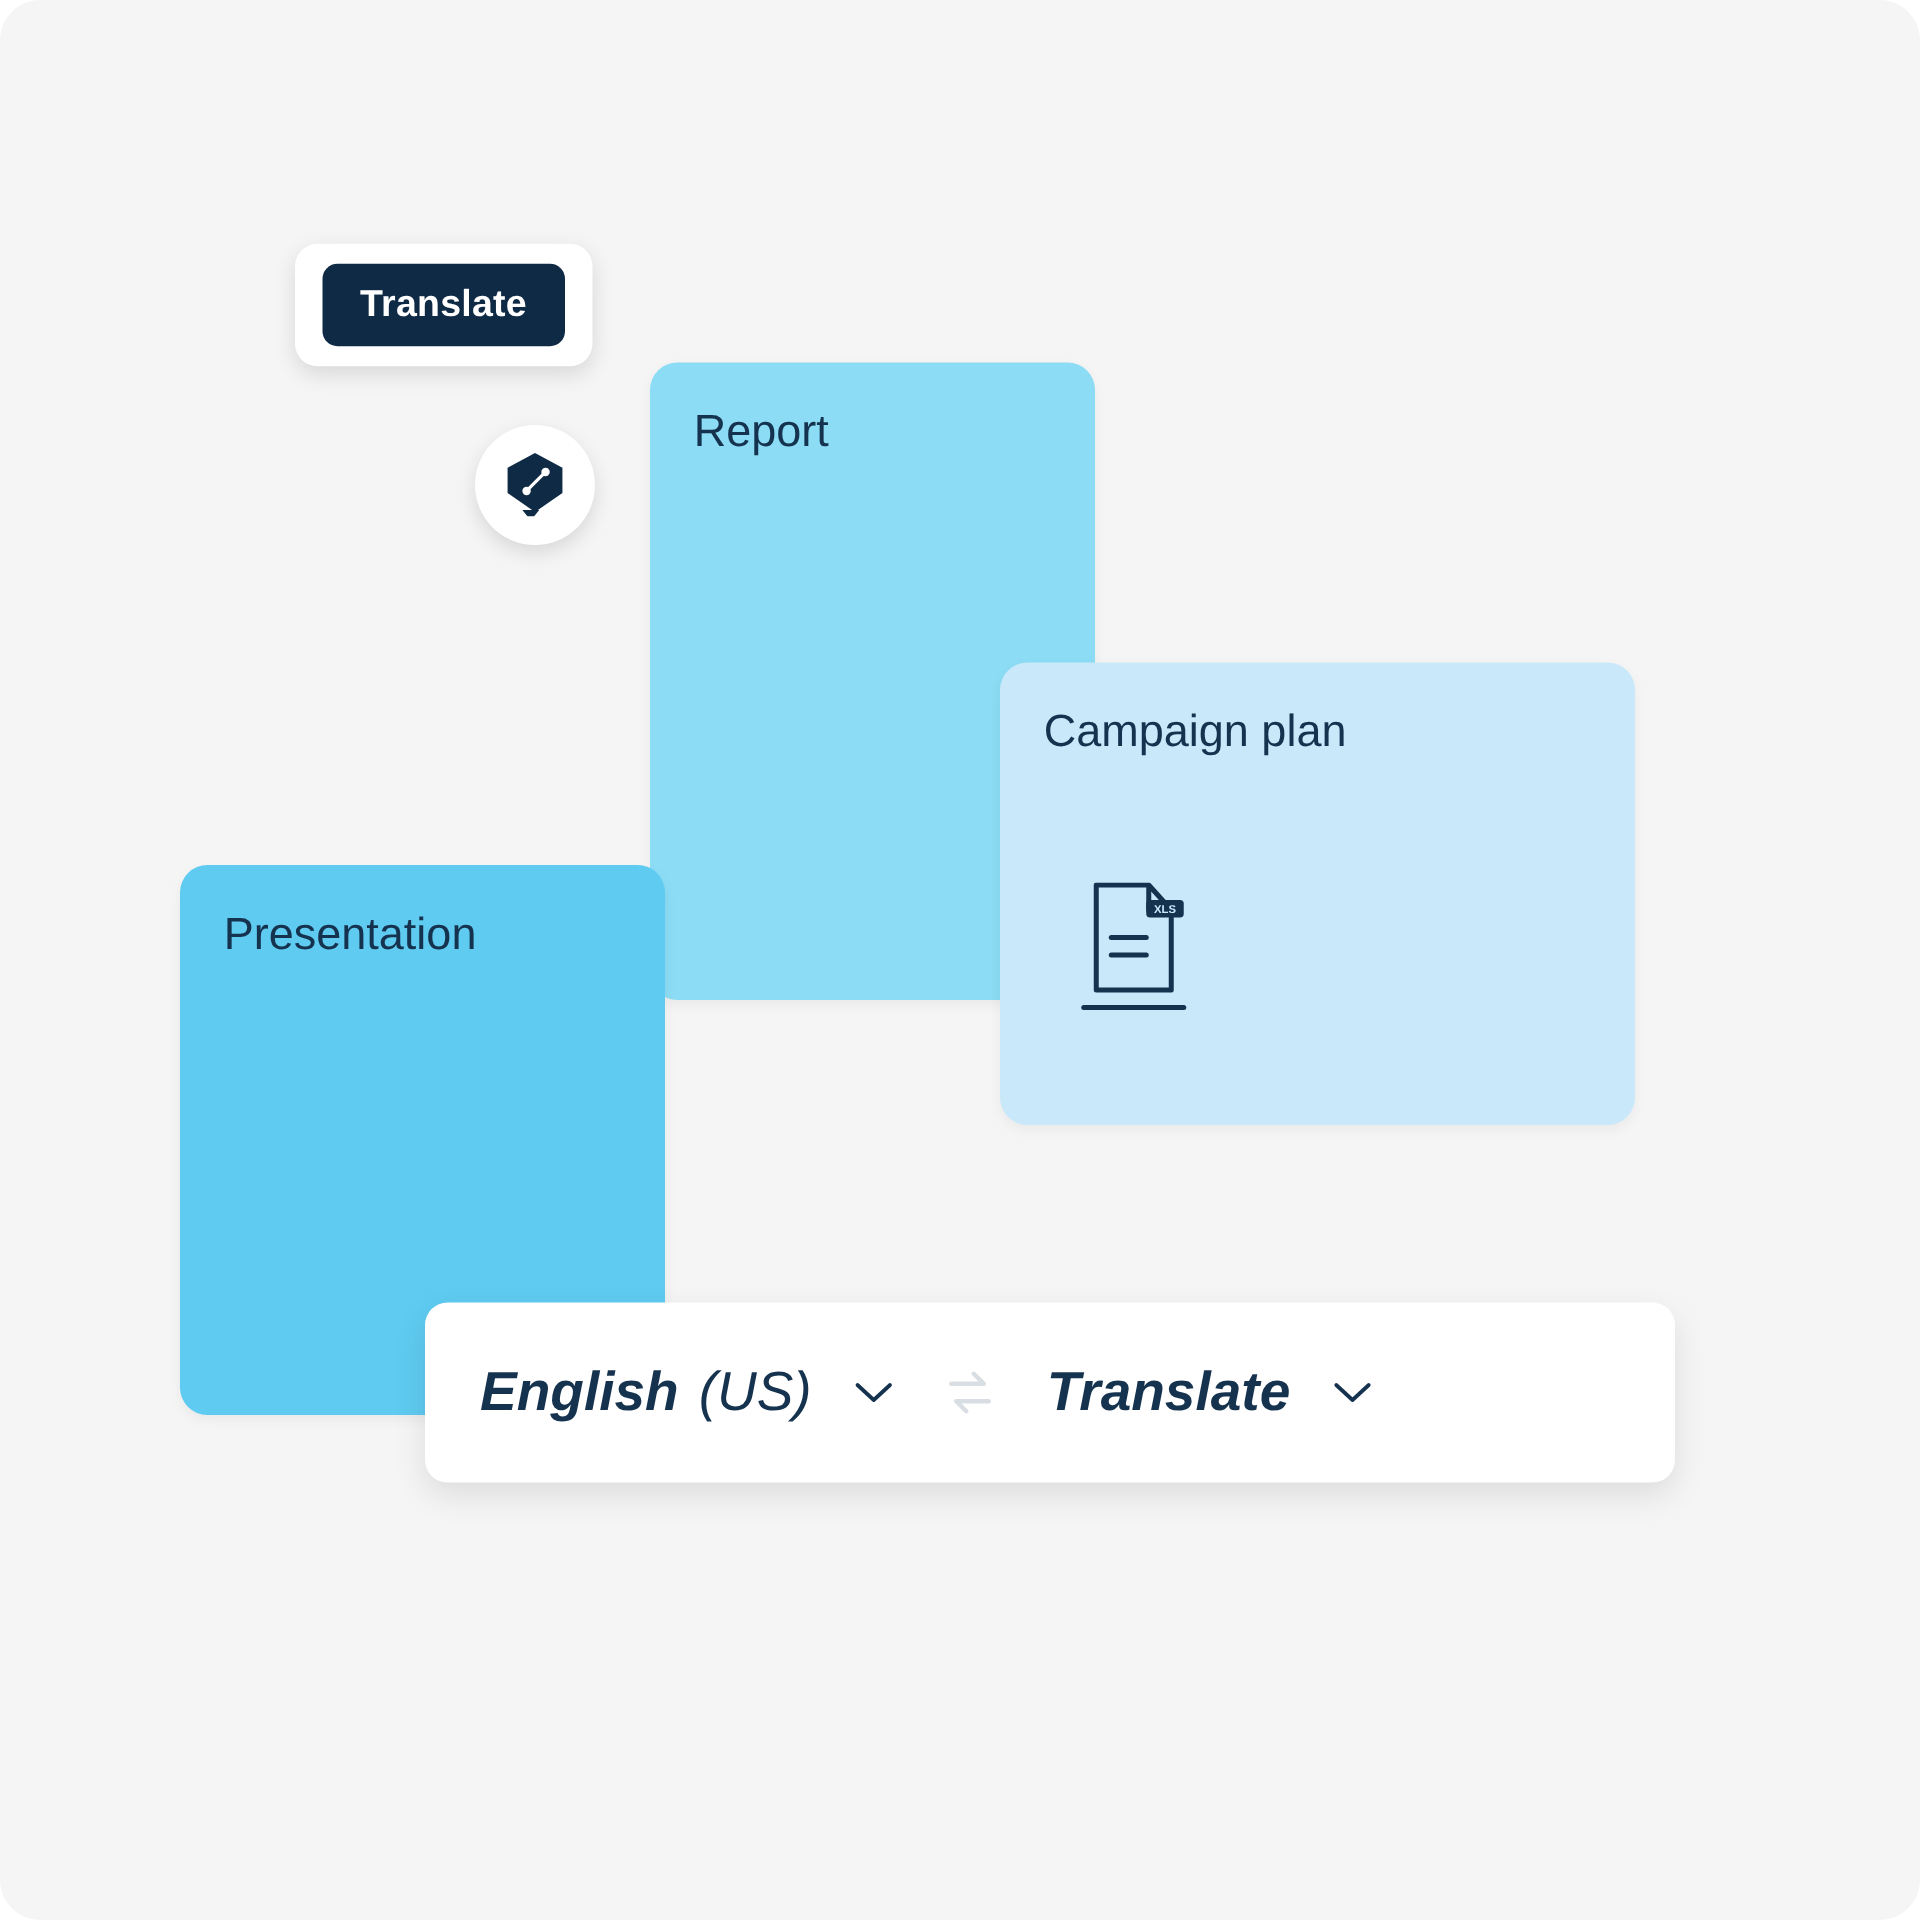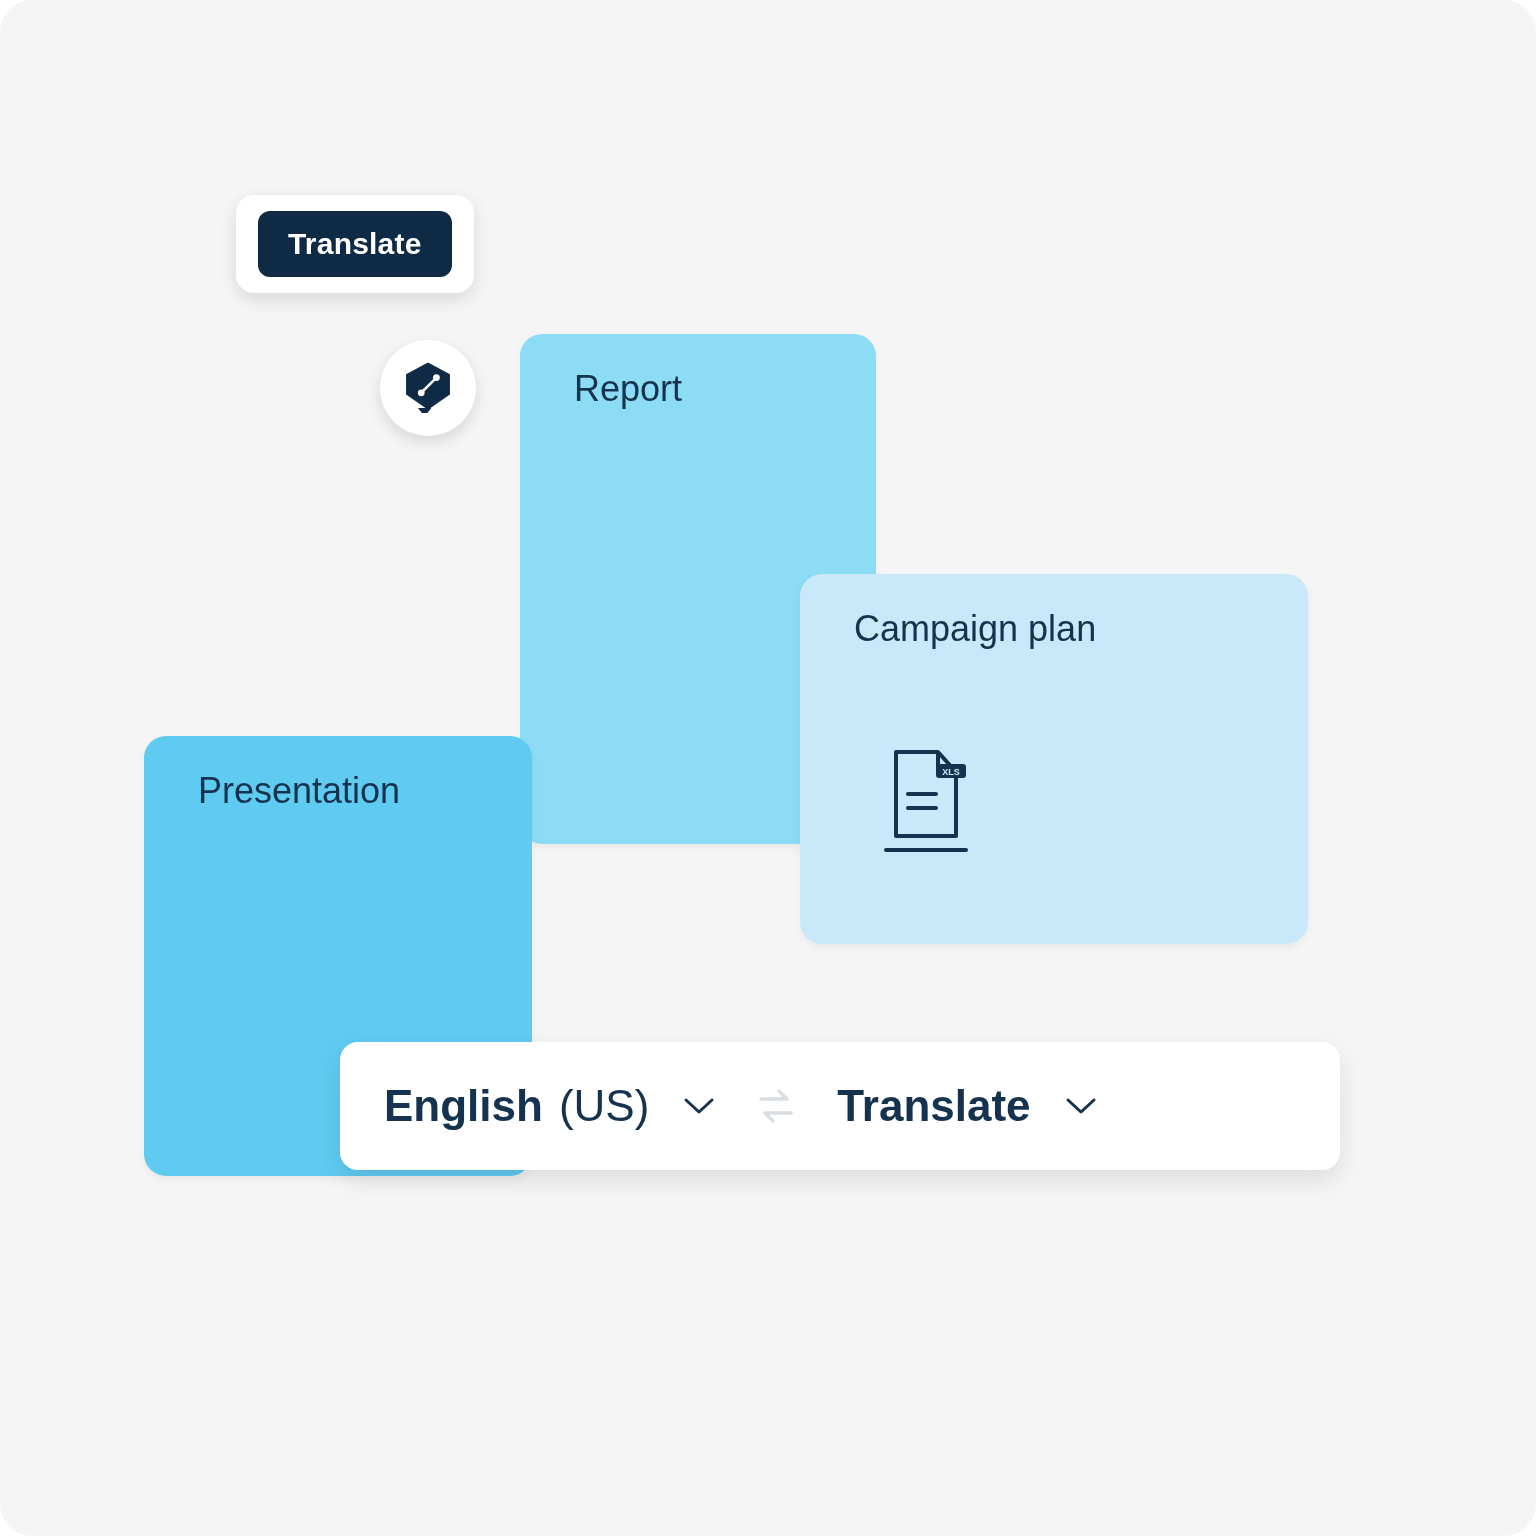--- a/index.html
+++ b/index.html
@@ -51,24 +51,23 @@
     display: flex;
     align-items: center;
     justify-content: center;
   }
   .logo-badge svg { width: 54px; height: 54px; }
 
   
   .card {
     position: absolute;
     border-radius: 22px;
-    padding: 34px 54px;
+    padding: 34px 35px;
     color: #15324e;
     box-shadow: 0 4px 10px rgba(0,0,0,0.05);
-    margin-top: 44px;
   }
   .card .title {
     font-size: 36px;
     font-weight: 400;
     color: #15324e;
     margin-bottom: 120px;
   }
   .card svg.file-icon {
     width: 92px;
     height: 106px;
@@ -94,28 +93,29 @@
     left: 144px; top: 692px;
     width: 388px; height: 440px;
     background: #5fcbf0;
   }
   .card-presentation .title { margin-bottom: 170px; }
 
   
   .lang-bar {
     position: absolute;
     left: 340px; top: 1042px;
-    width: 1000px; height: 128px;
+    width: 1000px; height: 144px;
     background: #ffffff;
     border-radius: 18px;
     box-shadow: 0 10px 26px rgba(0,0,0,0.10);
     display: flex;
     align-items: center;
     padding: 0 44px;
     gap: 16px;
+    font-style: italic;
   }
   .lang-select {
     display: flex;
     align-items: baseline;
     gap: 16px;
     cursor: pointer;
     color: #15324e;
   }
   .lang-select .lang-name {
     font-size: 44px;

